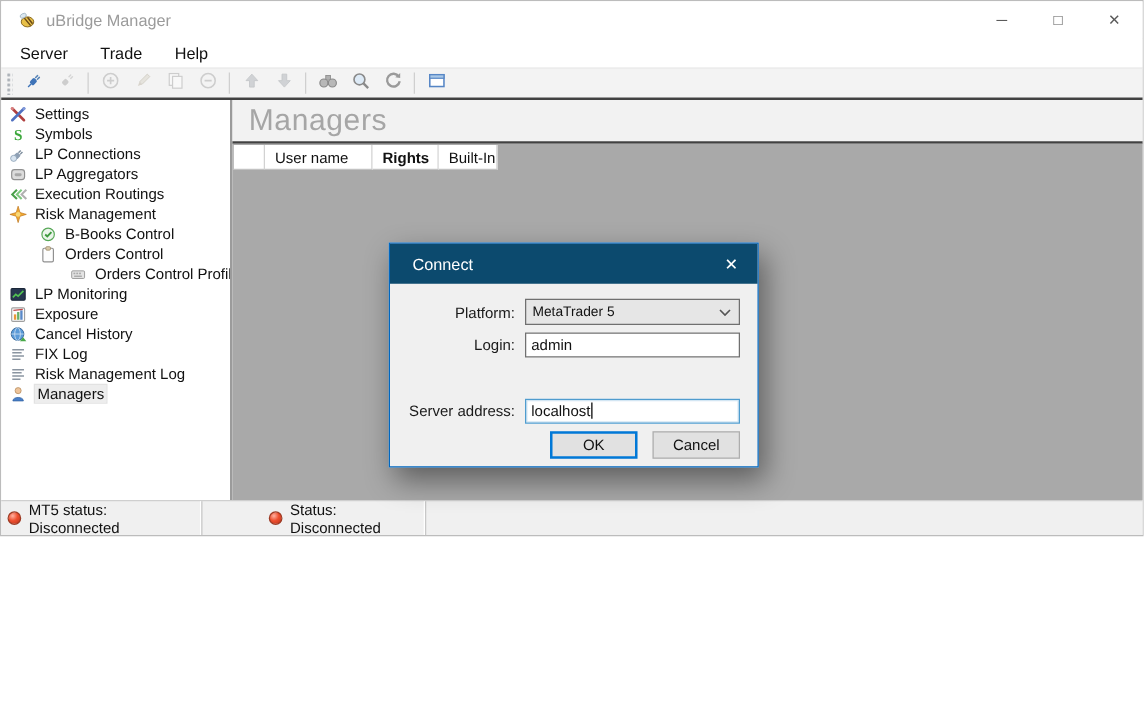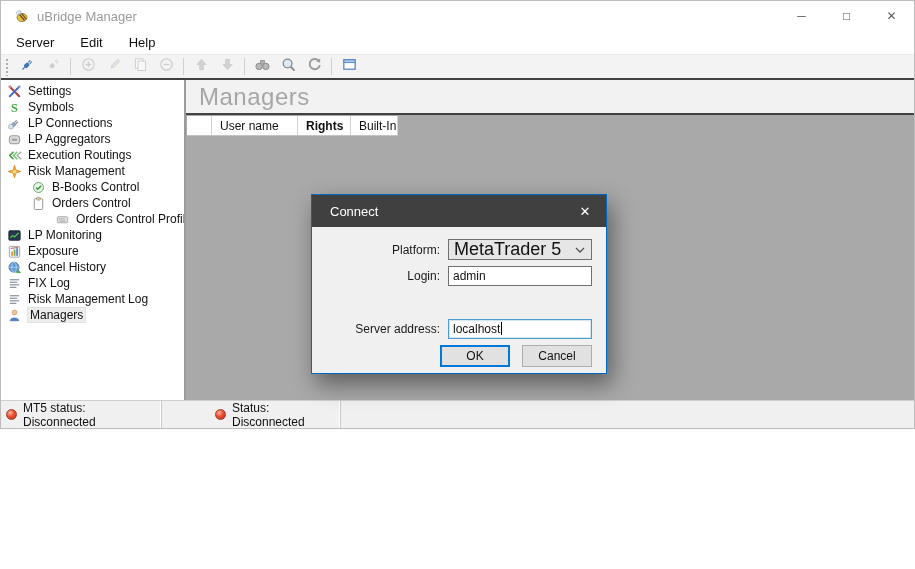--- a/index.html
+++ b/index.html
@@ -47,27 +47,27 @@
   
   .statusbar { height:28px; background:#f0f0f0; border-top:1px solid #cfcfcf; display:flex; align-items:stretch; flex:0 0 auto;gap:48px; }
   .status-panel { display:flex; align-items:center; padding-left:5px; border-right:1px solid #c8c8c8; box-shadow:inset -1px 0 0 #fff; }
   .status-dot { width:11px; height:11px; border-radius:50%; margin-right:6px; flex:0 0 auto;
     background:radial-gradient(circle at 35% 30%, #ffb2a2, #ee5030 45%, #c83a20 85%); border:1px solid #9e3c26; }
   .status-text { font-size:12px; color:#111; padding-right:10px; }
 
   
   .dialog { position:absolute; left:310px; top:193px; width:296px; height:180px; background:#f0f0f0;
     border:1px solid #0067c0; box-shadow:5px 10px 22px rgba(0,0,0,.45); z-index:10; }
-  .dlg-titlebar { height:32px; background:#404040; display:flex; align-items:center;gap:32px; }
+  .dlg-titlebar { height:32px; background:#0c4a6e; display:flex; align-items:center;gap:32px; }
   .dlg-title { color:#fff; font-size:13px; margin-left:18px; }
   .dlg-close { margin-left:auto; width:42px; height:100%; display:flex; align-items:center; justify-content:center; color:#fff; font-size:13px; }
-  .dlg-body { position:relative; height:148px;margin-left:28px; }
+  .dlg-body { position:relative; height:148px; }
   .dlg-row { position:absolute; left:12px; right:14px; height:21px; display:flex; align-items:center; }
   .dlg-label { flex:0 0 88px; text-align:right; margin-right:8px; font-size:12px; color:#1a1a1a; }
-  .combo { flex:1 1 auto; height:21px; background:#e6e6e6; border:1px solid #707070; display:flex; align-items:center; font-size:18px; color:#111; padding-left:5px; }
+  .combo { flex:1 1 auto; height:21px; background:#e6e6e6; border:1px solid #707070; display:flex; align-items:center; font-size:11px; color:#111; padding-left:5px; }
   .combo .chev { margin-left:auto; margin-right:6px; display:inline-flex; }
   .combo .chev svg { width:10px; height:6px; }
   .textbox { flex:1 1 auto; height:20px; background:#fff; border:1px solid #707070; display:flex; align-items:center; font-size:12px; color:#111; padding-left:4px; }
   .textbox.focused { border:1px solid #4f9cce; box-shadow:inset 0 0 0 1px rgba(79,156,206,.25); }
   .caret { display:inline-block; width:1px; height:13px; background:#000; margin-left:1px; }
   .dlg-buttons { position:absolute; top:118px; right:14px; display:flex; gap:12px; }
   .btn { width:70px; height:22px; background:#e1e1e1; border:1px solid #adadad; font-size:12px; color:#111; display:flex; align-items:center; justify-content:center; font-family:"Liberation Sans", sans-serif; }
   .btn.default { border:2px solid #0078d7; }
 </style>
 </head>
@@ -89,21 +89,21 @@
         <div class="win-btn">□</div>
         <div class="win-btn">✕</div>
       </div>
   </div>
 
   <div class="menubar" id="menubar">
       <div class="menu-item">
         <span>Server</span>
       </div>
       <div class="menu-item">
-        <span>Edit</span>
+        <span>Trade</span>
       </div>
       <div class="menu-item">
         <span>Help</span>
       </div>
     </div>
 
   <div class="toolbar" id="toolbar">
     <div class="tb-grip"></div>
   <div class="tb-btn">
         <span><svg viewBox="0 0 18 18">

